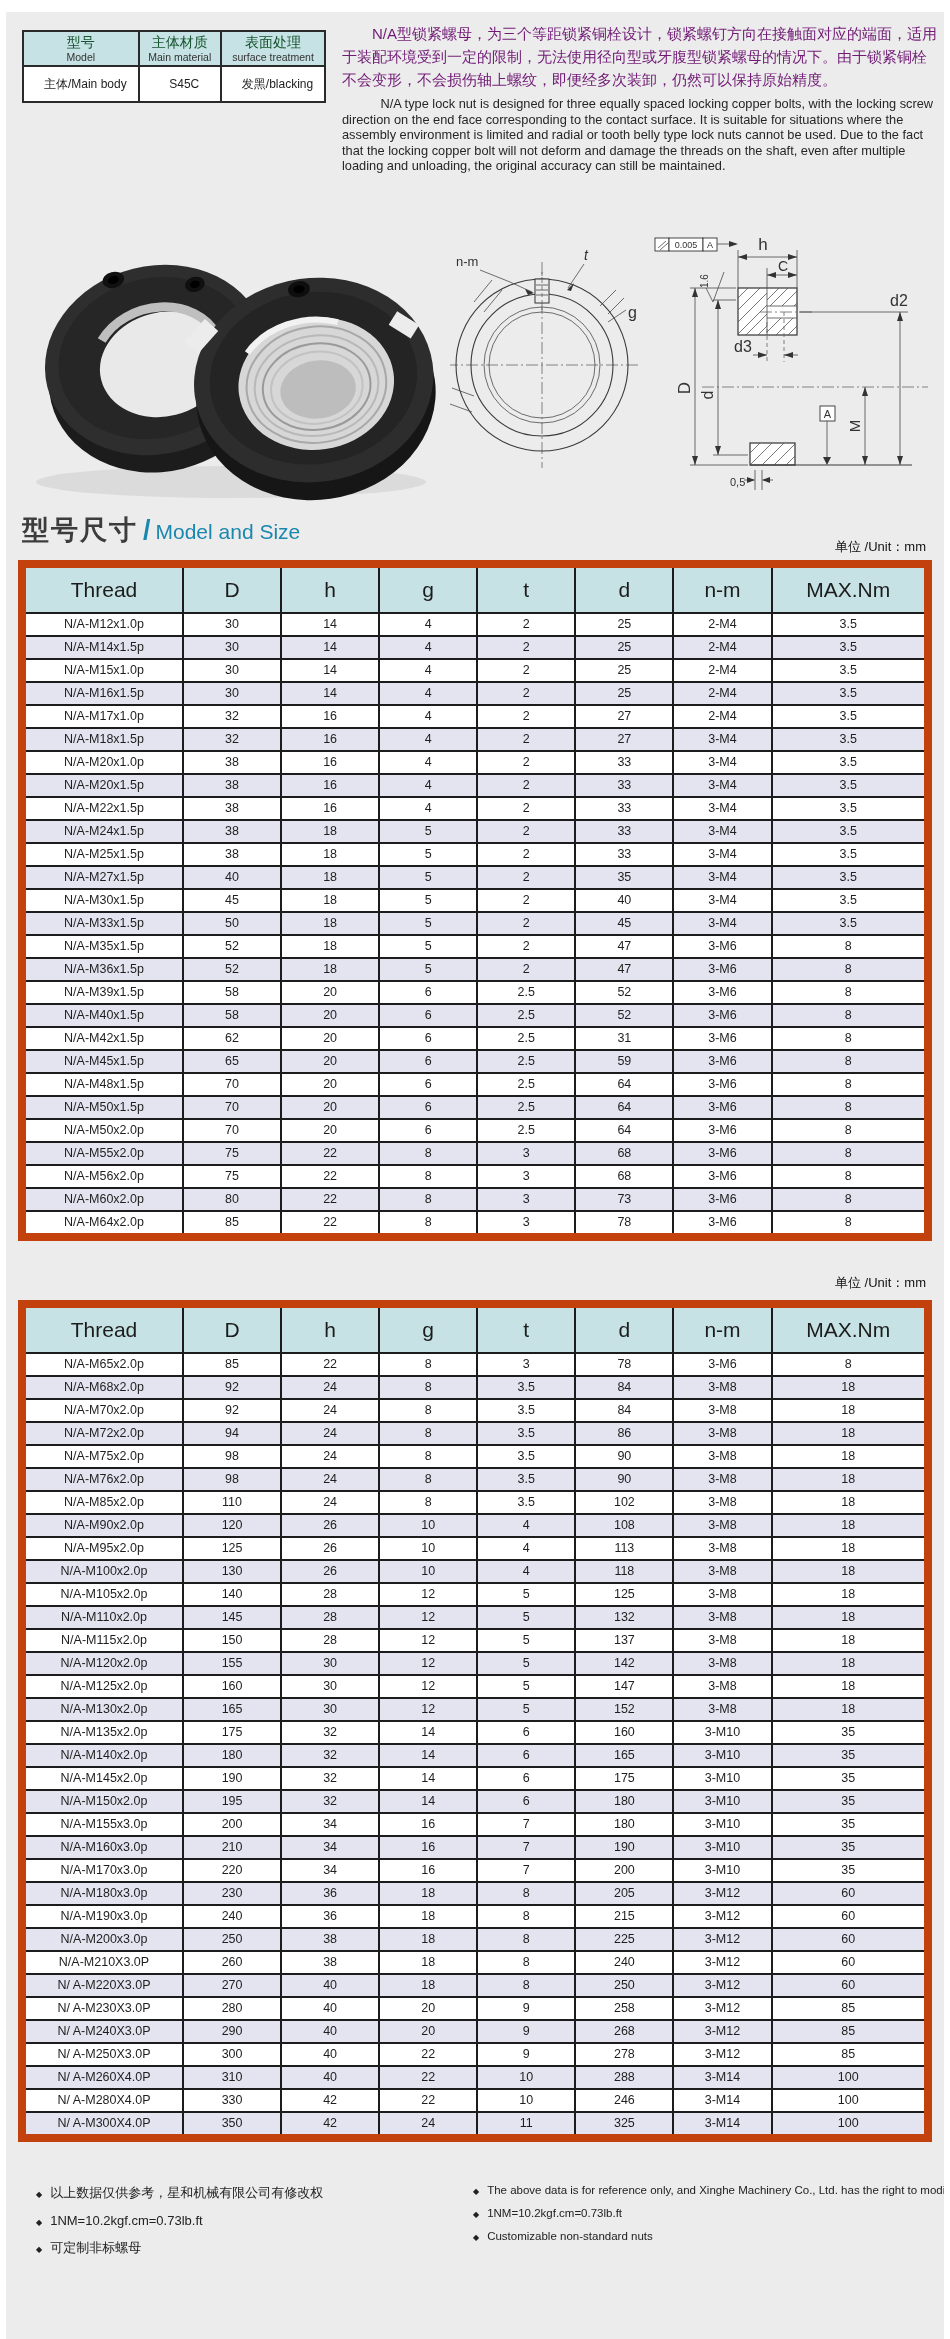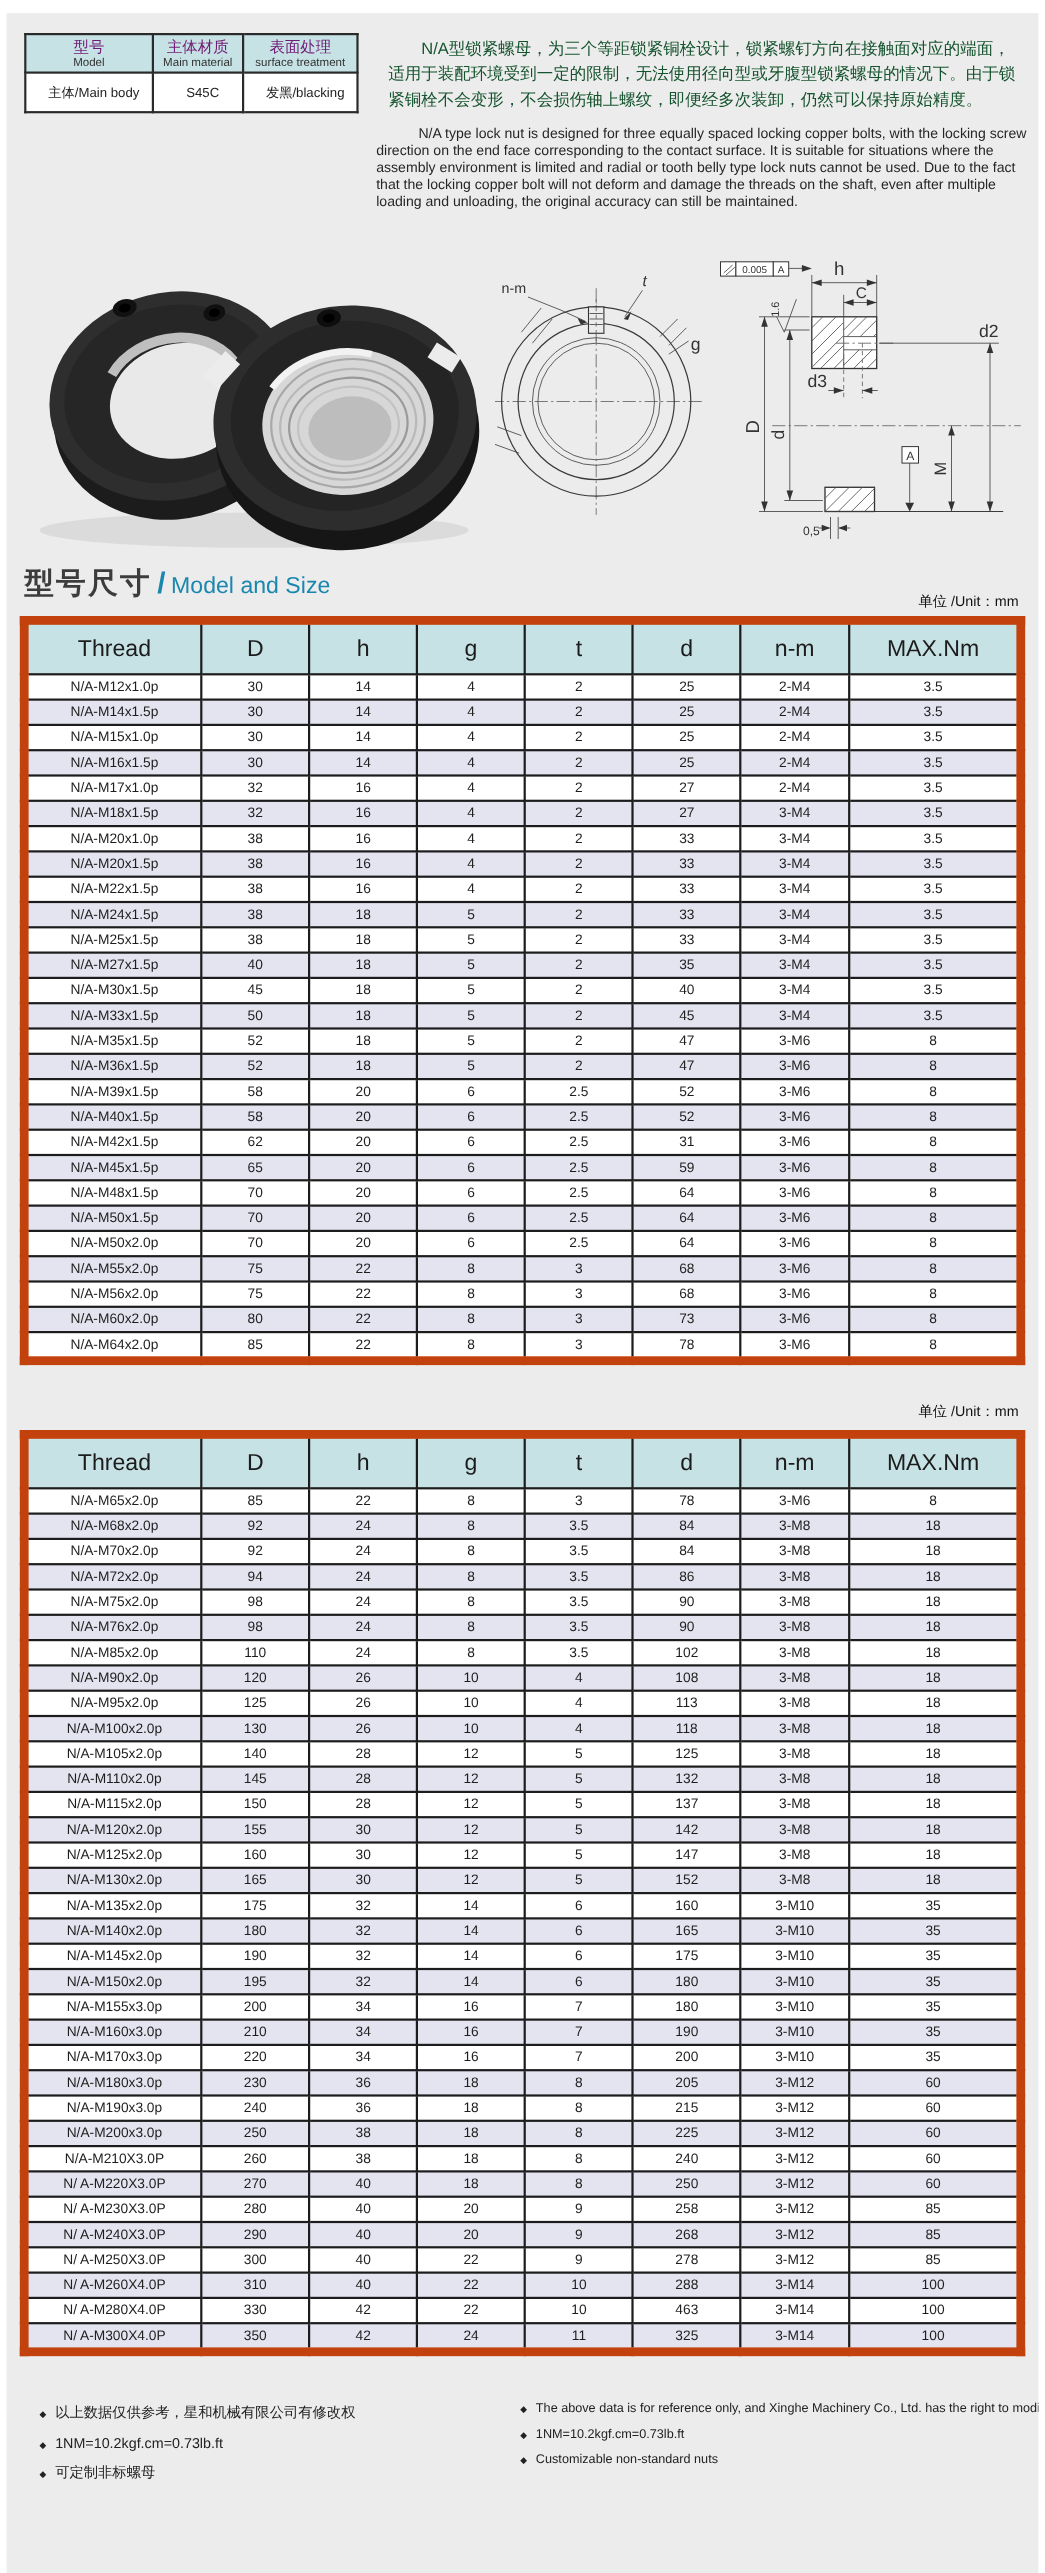--- a/index.html
+++ b/index.html
@@ -3,27 +3,27 @@
 <meta charset="utf-8">
 <style>
   html,body{margin:0;padding:0;}
   body{width:950px;background:#ffffff;font-family:"Liberation Sans","DejaVu Sans",sans-serif;}
   .page{position:relative;margin:12px 6px 0;width:938px;height:2327px;background:#ececec;overflow:hidden;}
 
   
   .info-table{position:absolute;left:16px;top:18px;width:304px;border-collapse:collapse;background:#fff;}
   .info-table th,.info-table td{border:2px solid #2a2a2a;text-align:center;padding:2px 3px;}
   .info-table th{background:#c6e2e4;font-weight:normal;}
-  .info-table .zh{font-size:14px;color:#701a75;line-height:17px;}
+  .info-table .zh{font-size:14px;color:#14532d;line-height:17px;}
   .info-table .en{font-size:10.5px;color:#333;line-height:12px;}
   .info-table td{font-size:12px;color:#1d1d1d;height:30px;padding-left:12px;}
 
   
   .desc{position:absolute;left:336px;top:10px;width:596px;}
-  .desc .zh{margin:11px;font-size:15px;line-height:23px;color:#14532d;text-indent:2em;}
+  .desc .zh{margin:0;font-size:15px;line-height:23px;color:#701a75;text-indent:2em;}
   .desc .en{margin:5px 0 0;font-size:12.8px;line-height:15.5px;color:#262626;text-indent:3em;}
 
   
   .media{position:absolute;left:0;top:146px;width:938px;height:356px;}
   .photo{position:absolute;left:10px;top:12px;}
   .drawing{position:absolute;left:444px;top:2px;}
   .drawing text{fill:#333;}
   .dline{stroke:#3a3a3a;stroke-width:1.1;fill:none;}
   .thin{stroke:#4a4a4a;stroke-width:0.8;fill:none;}
   .hatch{stroke:#555;stroke-width:0.8;}
@@ -907,21 +907,21 @@
           <td>288</td>
           <td>3-M14</td>
           <td>100</td>
         </tr>
         <tr>
           <td>N/ A-M280X4.0P</td>
           <td>330</td>
           <td>42</td>
           <td>22</td>
           <td>10</td>
-          <td>463</td>
+          <td>246</td>
           <td>3-M14</td>
           <td>100</td>
         </tr>
         <tr>
           <td>N/ A-M300X4.0P</td>
           <td>350</td>
           <td>42</td>
           <td>24</td>
           <td>11</td>
           <td>325</td>

